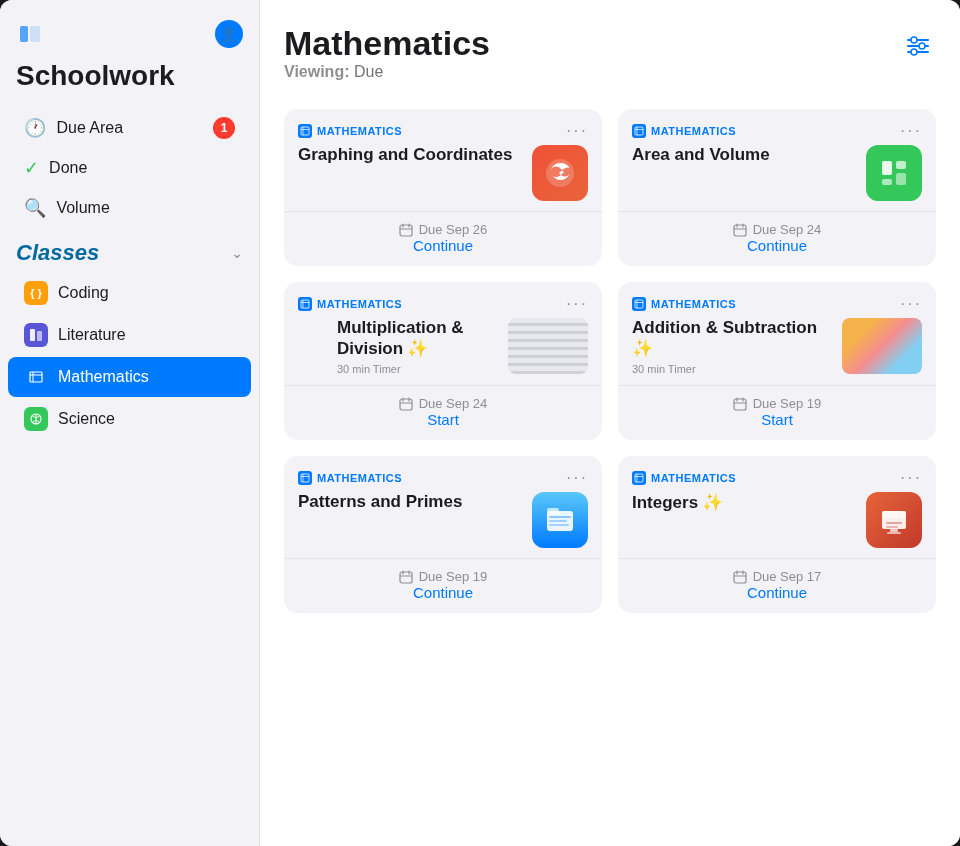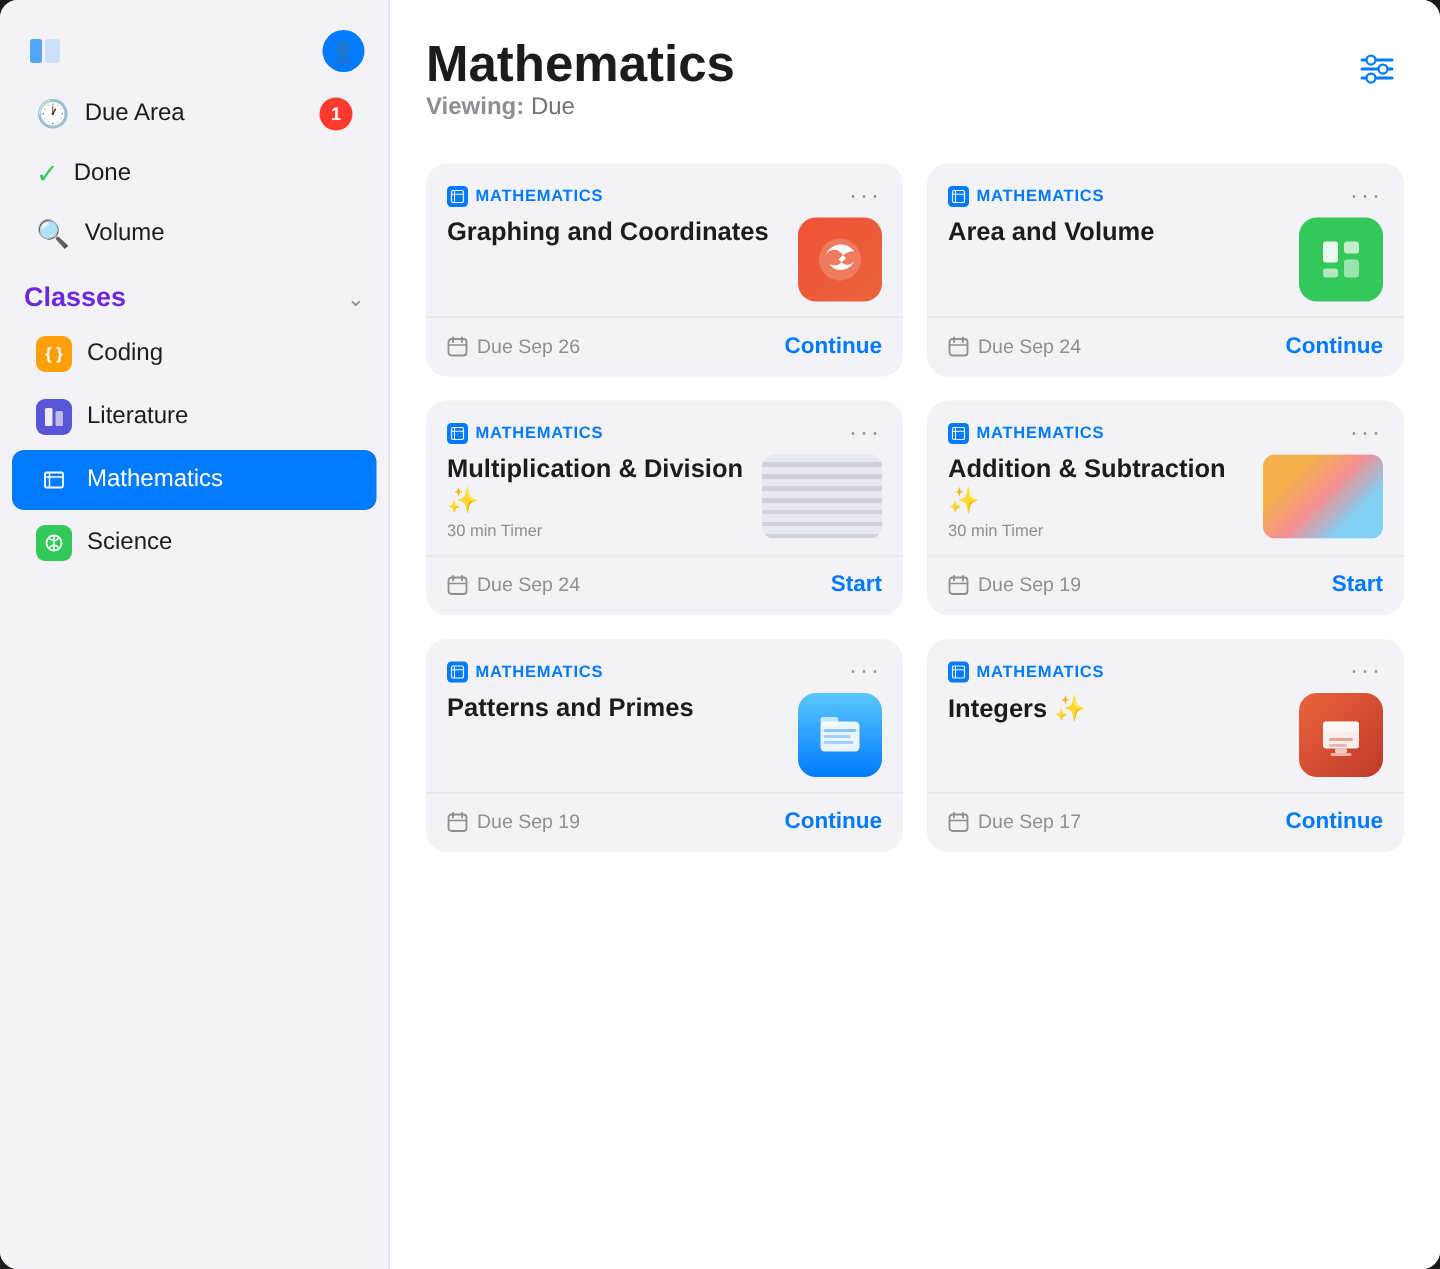--- a/index.html
+++ b/index.html
@@ -67,23 +67,24 @@
       background: #007aff;
       color: white;
     }
     .section-header {
       display: flex;
       align-items: center;
       justify-content: space-between;
       padding: 12px 16px 6px 16px;
     }
     .section-title {
-      font-size: 18px;
+      font-size: 22px;
       font-weight: 600;
-      color: #6d28d9;
+      color: #0369a1;
+      font-style: italic;
     }
     .chevron-icon {
       color: #8e8e93;
       font-size: 14px;
     }
     .badge {
       background: #ff3b30;
       color: white;
       border-radius: 50%;
       width: 22px;
@@ -232,31 +233,32 @@
       flex-shrink: 0;
       overflow: hidden;
       display: flex; align-items: center; justify-content: center;
     }
     .card-footer {
       display: flex;
       align-items: center;
       justify-content: space-between;
       padding: 10px 14px 12px 14px;
       border-top: 1px solid rgba(0,0,0,0.06);
+      flex-direction: column;
     }
     .card-due {
       display: flex;
       align-items: center;
       gap: 6px;
       font-size: 13px;
       color: #8e8e93;
     }
     .card-action {
       font-size: 15px;
-      font-weight: 700;
+      font-weight: 400;
       color: #007aff;
       cursor: pointer;
     }
     .card-action.start { color: #007aff; }
     
     .swift-icon {
       background: linear-gradient(135deg, #f05138, #e8643a);
       border-radius: 12px;
       width: 56px; height: 56px;
       display: flex; align-items: center; justify-content: center;
@@ -313,20 +315,21 @@
           <rect x="0" y="0" width="8" height="16" rx="2" fill="#007aff" opacity="0.3"></rect>
           <rect x="10" y="0" width="10" height="16" rx="2" fill="#007aff" opacity="0.15"></rect>
           <rect x="0" y="0" width="8" height="16" rx="2" fill="#007aff" opacity="0.5"></rect>
         </svg>
       </div>
       <div class="user-btn">
         <span>👤</span>
       </div>
     </div>
 
+    <div class="app-title">Schoolwork</div>
 
     <div class="nav-item">
       <span class="nav-icon nav-icon-due">🕐</span>
       <span>Due Area</span>
       <div class="badge">1</div>
     </div>
 
     <div class="nav-item">
       <span class="nav-icon nav-icon-done">✓</span>
       <span>Done</span>
@@ -498,21 +501,21 @@
                     <rect x="1" y="1" width="8" height="8" rx="1" fill="none" stroke="white" stroke-width="0.8"></rect>
                     <line x1="1" y1="3.5" x2="9" y2="3.5" stroke="white" stroke-width="0.7"></line>
                     <line x1="3" y1="1" x2="3" y2="9" stroke="white" stroke-width="0.7"></line>
                   </svg>
               </div>
               <span>MATHEMATICS</span>
             </div>
             <span class="card-more-btn">···</span>
           </div>
           <div class="card-title-row">
-            <div style="flex:1;">
+            <div style="flex:1;margin-left:39px;">
               <div class="card-title">Multiplication &amp; Division ✨</div>
               <div class="card-timer">30 min Timer</div>
             </div>
             <div class="card-thumbnail">
               <div class="thumbnail-stripes"></div>
             </div>
           </div>
         </div>
         <div class="card-footer">
           <div class="card-due">

